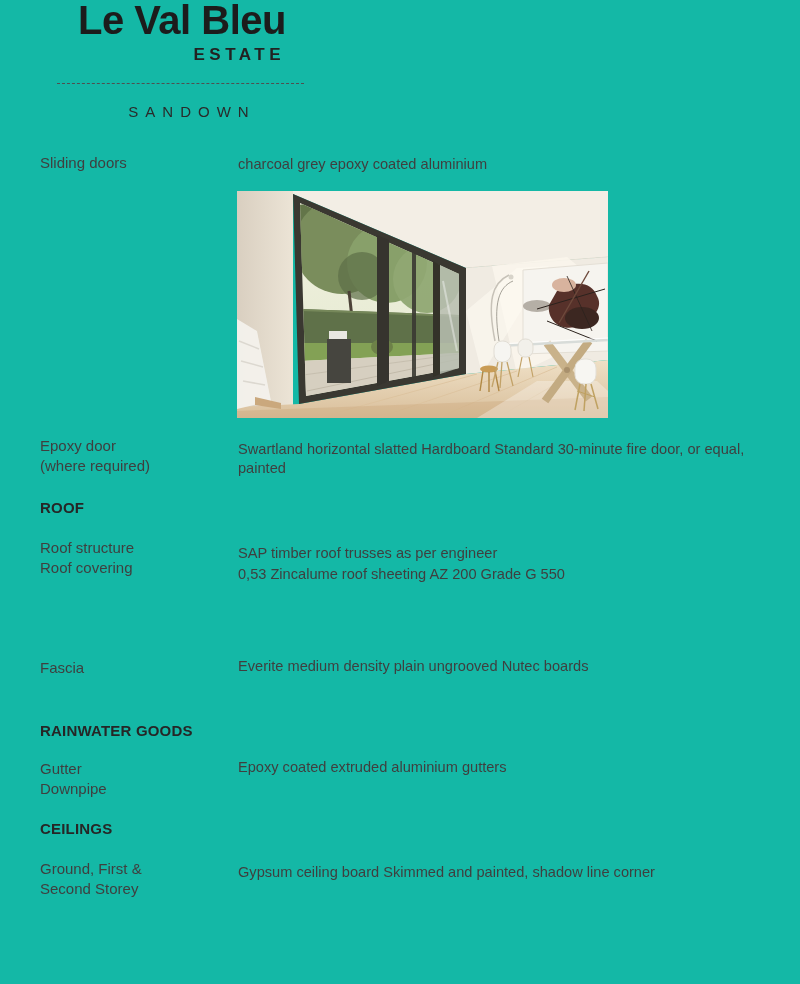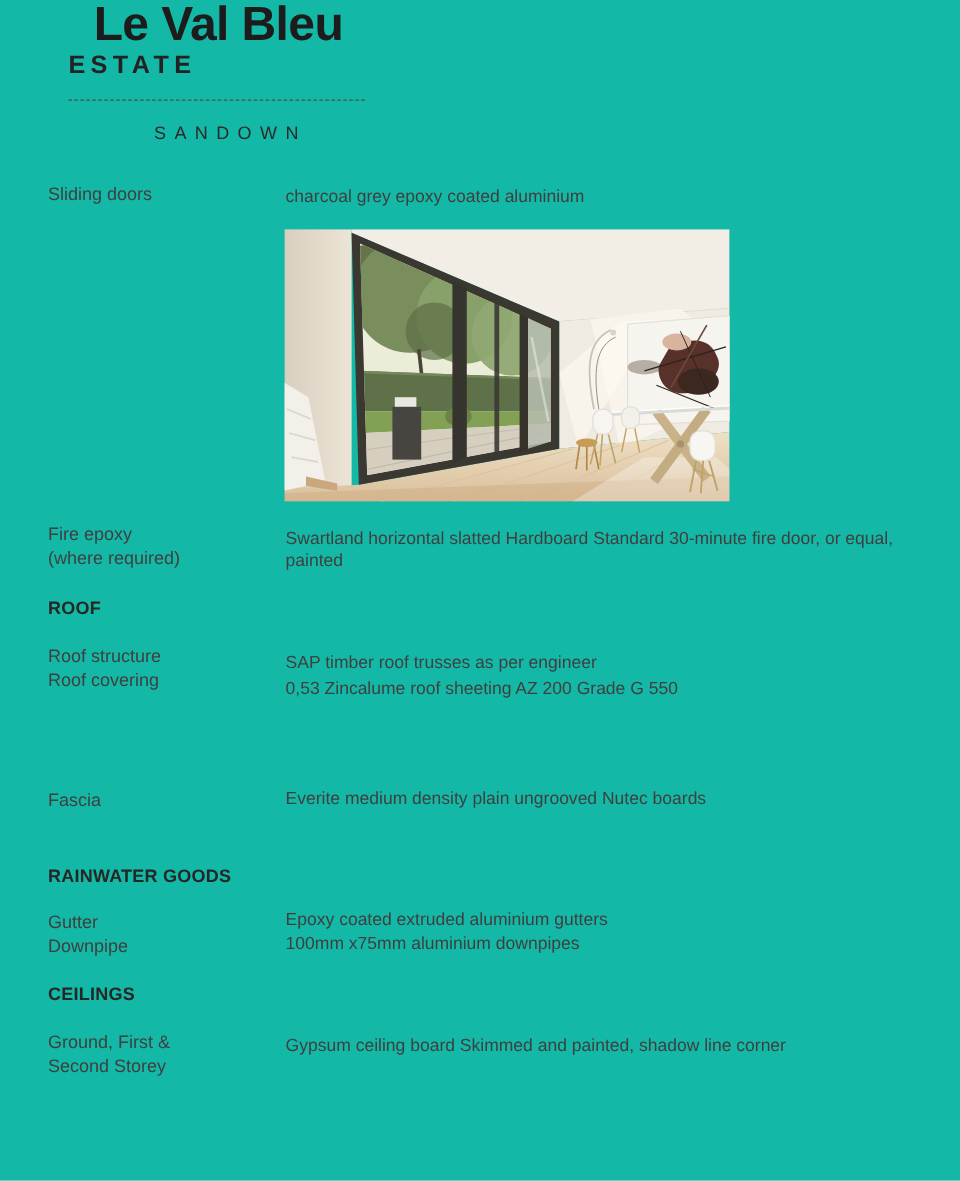--- a/index.html
+++ b/index.html
@@ -14,22 +14,22 @@
   .abs{position:absolute;}
   .brand-title{
     left:57px;top:-2px;width:250px;
     text-align:center;
     font-size:40px;font-weight:700;color:#1c1c1c;
     letter-spacing:-0.5px;line-height:44px;
     white-space:nowrap;
   }
   .brand-subtitle{
     left:57px;top:46px;width:228px;
-    text-align:left;
-    font-size:21px;font-weight:700;color:#222222;
+    text-align:right;
+    font-size:17px;font-weight:700;color:#222222;
     letter-spacing:4.5px;line-height:18px;
     white-space:nowrap;
   }
   .brand-divider{
     left:57px;top:83px;width:247px;height:0;
     border-top:1.5px dashed #4f4f4f;
   }
   .brand-location{
     left:72px;top:103px;width:240px;
     text-align:center;
@@ -177,21 +177,21 @@
       <line x1="270" y1="171" x2="276" y2="195" stroke="#c2a268" stroke-width="1.3"></line>
       <rect x="338" y="168" width="21" height="25" rx="9" fill="#f7f6f2" stroke="#e3dfd6"></rect>
       <line x1="343" y1="193" x2="338" y2="219" stroke="#bfa161" stroke-width="1.5"></line>
       <line x1="349" y1="193" x2="347" y2="220" stroke="#bfa161" stroke-width="1.5"></line>
       <line x1="354" y1="193" x2="361" y2="218" stroke="#bfa161" stroke-width="1.5"></line>
       <line x1="340" y1="200" x2="358" y2="206" stroke="#bfa161" stroke-width="1"></line>
     </svg>
   </div>
 
   <div class="abs lbl" style="top:436px">
-    <div>Fire epoxy</div>
+    <div>Epoxy door</div>
     <div>(where required)</div>
   </div>
   <div class="abs val" style="top:440px">
     <div>Swartland horizontal slatted Hardboard Standard 30-minute fire door, or equal,</div>
     <div>painted</div>
   </div>
 
   <div class="abs heading" style="top:499px">ROOF</div>
 
   <div class="abs lbl" style="top:538px">
@@ -207,21 +207,20 @@
   <div class="abs val" style="top:657px">Everite medium density plain ungrooved Nutec boards</div>
 
   <div class="abs heading" style="top:722px">RAINWATER GOODS</div>
 
   <div class="abs lbl" style="top:759px">
     <div>Gutter</div>
     <div>Downpipe</div>
   </div>
   <div class="abs val" style="top:757px;line-height:20px">
     <div style="line-height:20px">Epoxy coated extruded aluminium gutters</div>
-    <div style="line-height:20px">100mm x75mm aluminium downpipes</div>
   </div>
 
   <div class="abs heading" style="top:820px">CEILINGS</div>
 
   <div class="abs lbl" style="top:859px">
     <div>Ground, First &amp;</div>
     <div>Second Storey</div>
   </div>
   <div class="abs val" style="top:863px">Gypsum ceiling board Skimmed and painted, shadow line corner</div>
 

